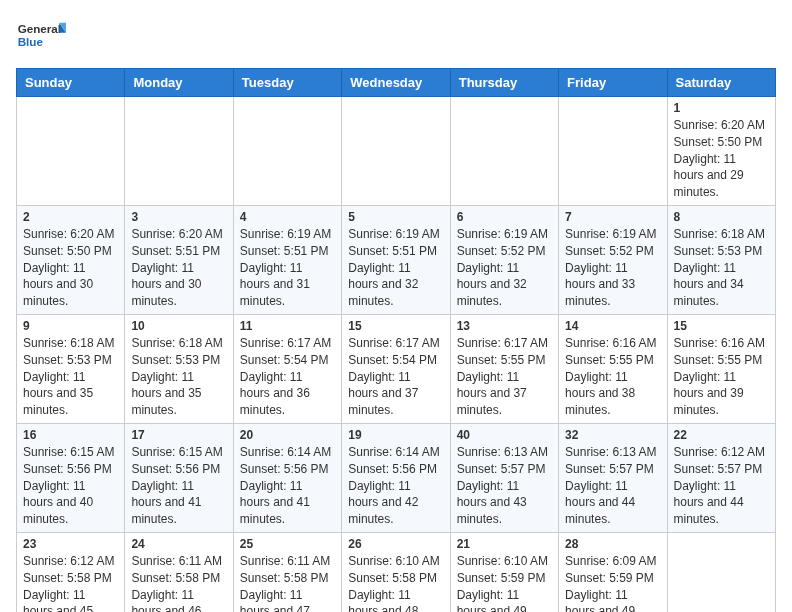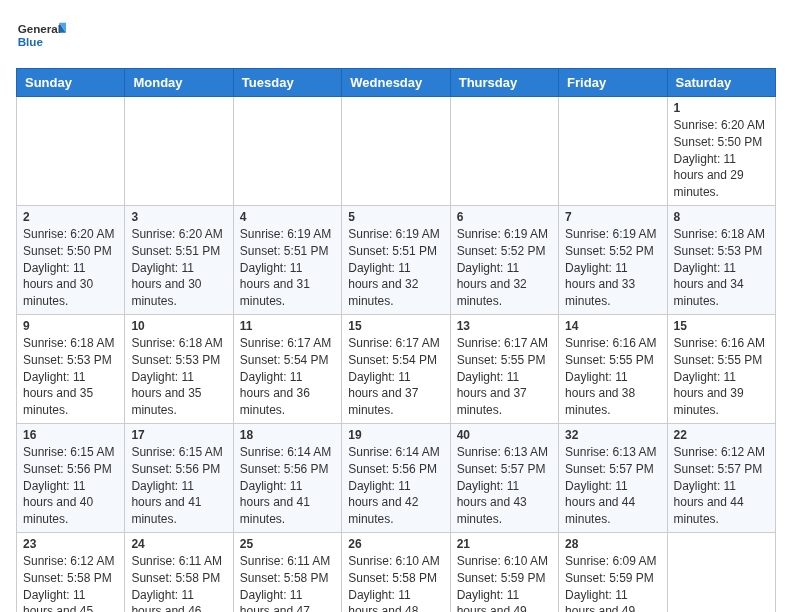--- a/index.html
+++ b/index.html
@@ -220,21 +220,21 @@
 Sunset: 5:56 PM
 Daylight: 11 hours and 40 minutes.</div>
         </td>
         <td>
           <span class="day-num">17</span>
           <div class="day-info">Sunrise: 6:15 AM
 Sunset: 5:56 PM
 Daylight: 11 hours and 41 minutes.</div>
         </td>
         <td>
-          <span class="day-num">18</span>
+          <span class="day-num">20</span>
           <div class="day-info">Sunrise: 6:14 AM
 Sunset: 5:56 PM
 Daylight: 11 hours and 41 minutes.</div>
         </td>
         <td>
           <span class="day-num">19</span>
           <div class="day-info">Sunrise: 6:14 AM
 Sunset: 5:56 PM
 Daylight: 11 hours and 42 minutes.</div>
         </td>

